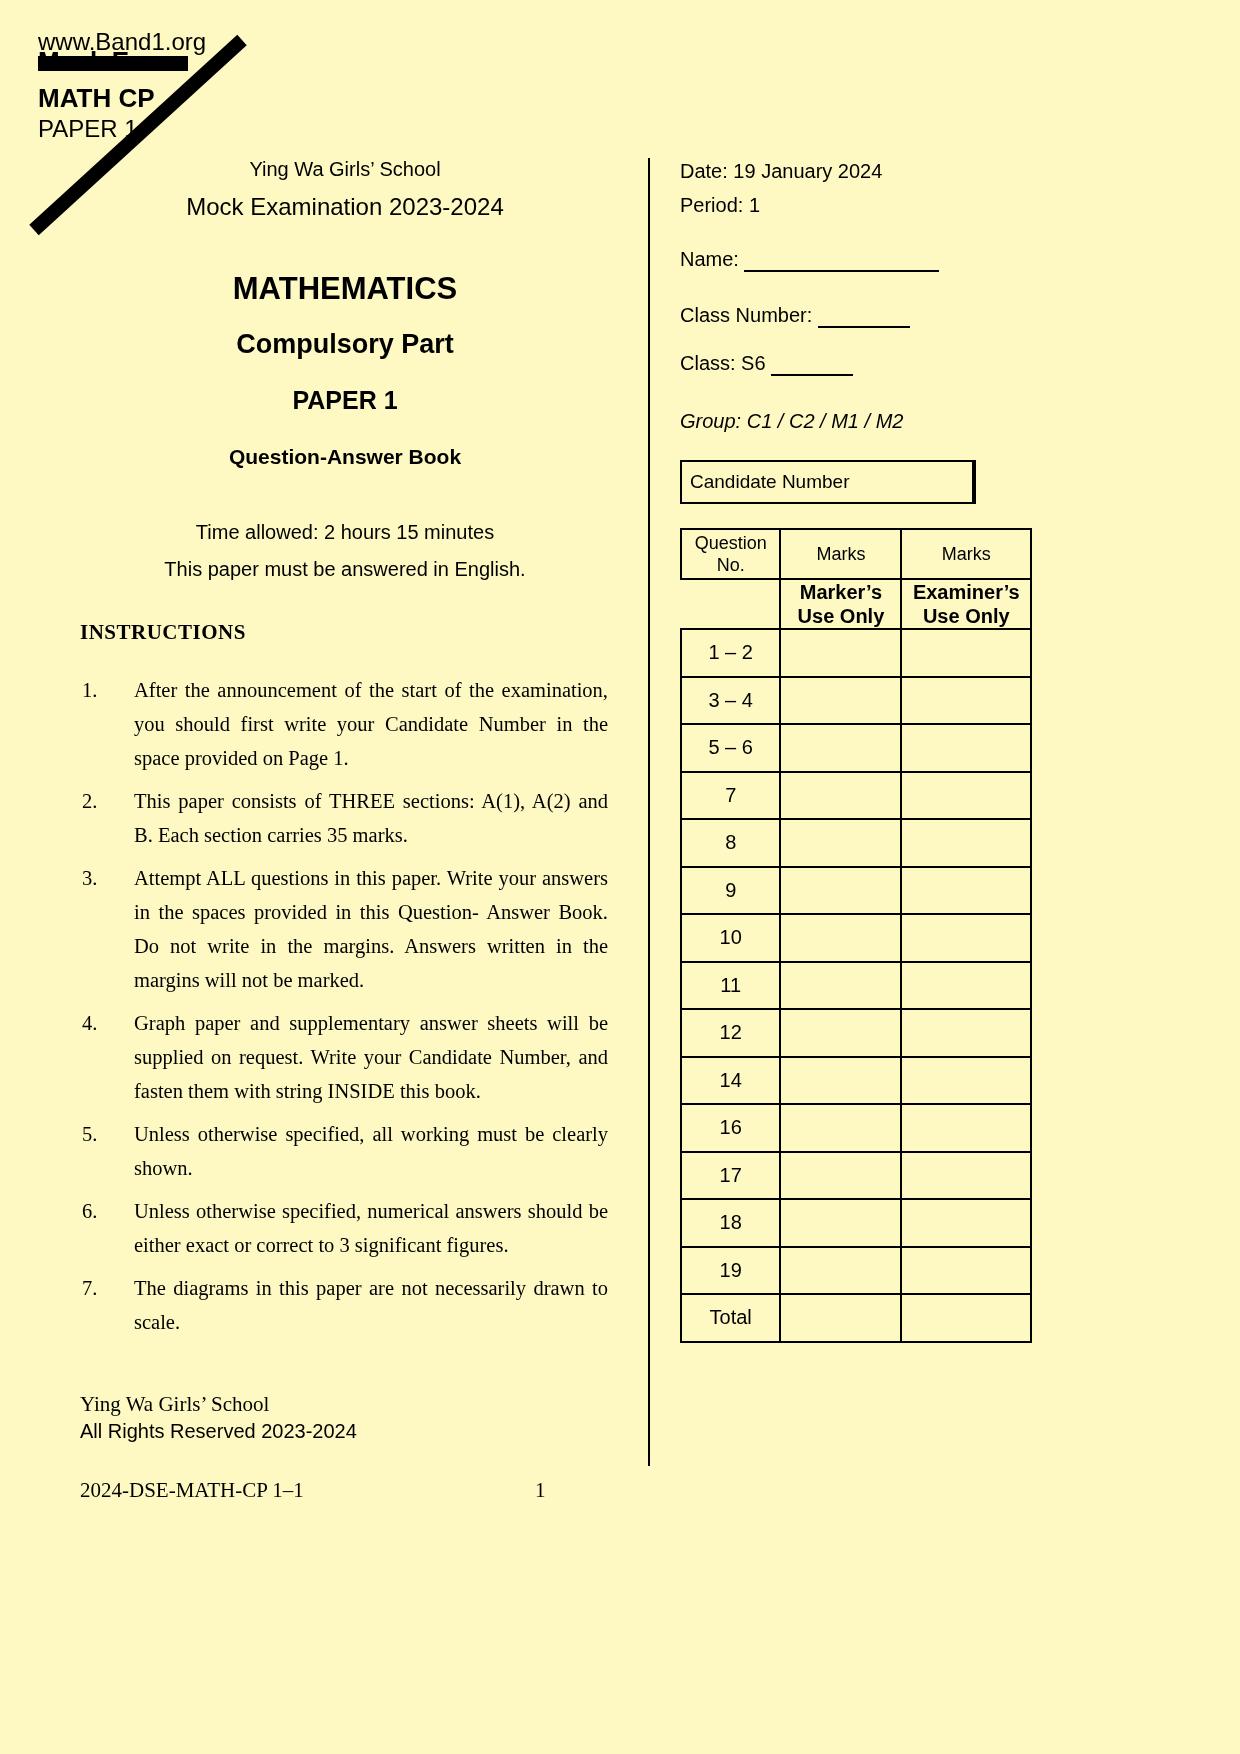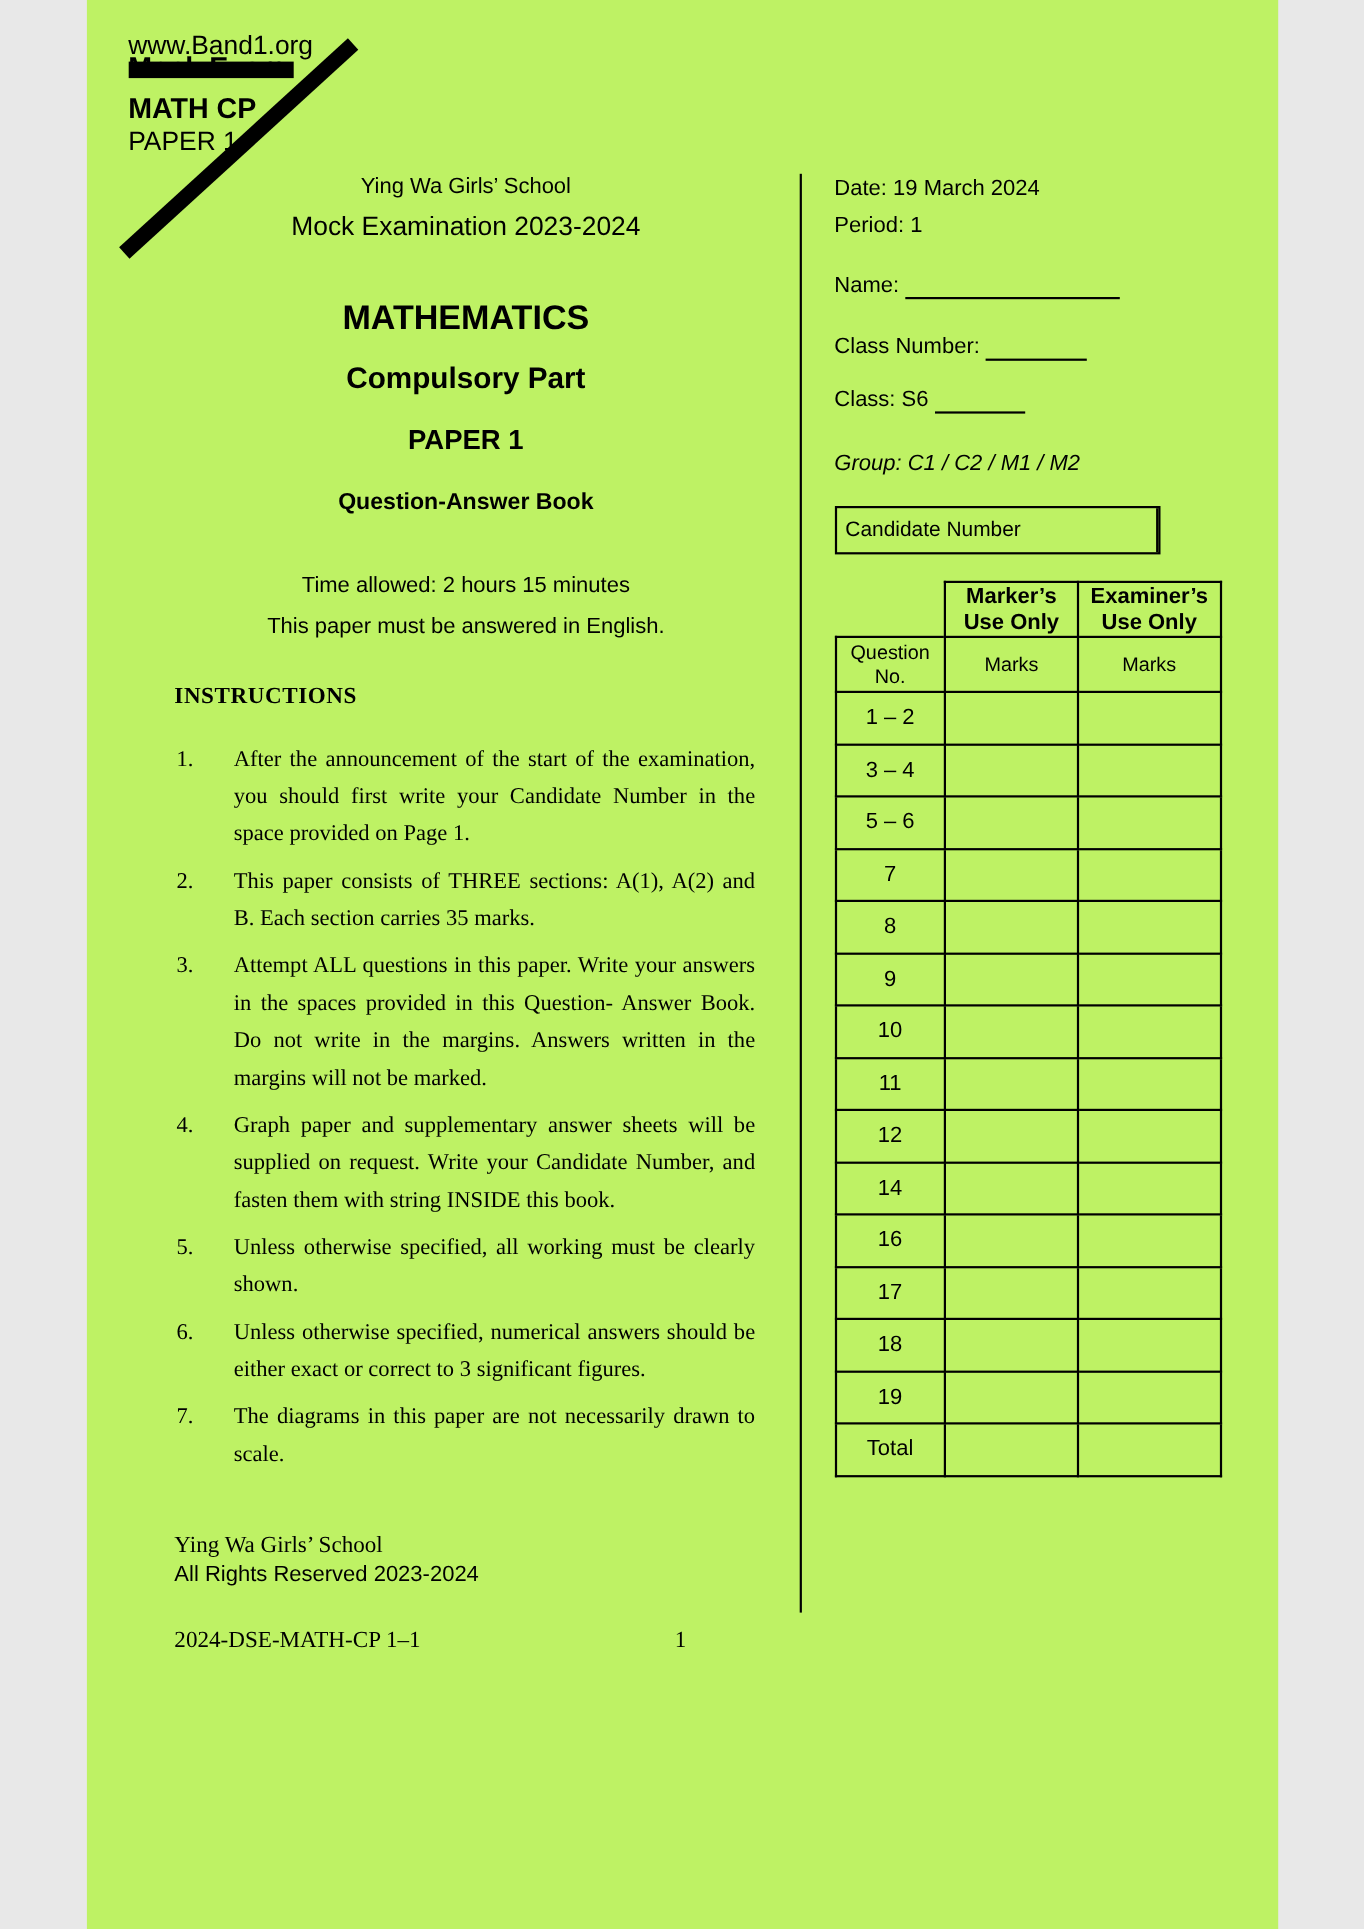--- a/index.html
+++ b/index.html
@@ -1,21 +1,21 @@
 <!DOCTYPE html>
 <html><head>
 <meta charset="utf-8">
 <style>
   * { margin:0; padding:0; box-sizing:border-box; }
   html,body { background:#e8e8e8; }
   .page {
     position:relative;
-    width:1083px; height:1754px;
+    width:1240px; height:1754px;
     margin:0 auto;
-    background:#bef264;
+    background:#fef9c3;
     color:#000;
     font-family:"Liberation Sans", sans-serif;
     overflow:hidden;
   }
 
   
   .corner { position:absolute; left:38px; top:28px; z-index:1; }
   .watermark { font-size:24px; line-height:28px; }
   .mock-wrap { position:relative; height:24px; width:160px; }
   .mock-text { position:absolute; left:0; top:-10px; font-weight:bold; font-size:26px; z-index:1; }
@@ -140,21 +140,21 @@
     </div>
     <div class="instr-item">
       <span class="instr-num">7.</span>
       <span>The diagrams in this paper are not necessarily drawn to scale.</span>
     </div>
   </div>
 
   <div class="divider"></div>
 
   <div class="right-col">
-    <div class="rc-line rc-date">Date: 19 March 2024</div>
+    <div class="rc-line rc-date">Date: 19 January 2024</div>
     <div class="rc-line">Period: 1</div>
 
     <div class="rc-line rc-name">
       <span>Name:</span>
       <span class="blank blank-name"></span>
     </div>
 
     <div class="rc-line rc-classnum">
       <span>Class Number:</span>
       <span class="blank blank-classnum"></span>
@@ -171,29 +171,29 @@
       <div class="cand-label">Candidate Number</div>
       <div class="cand-cell"></div>
       <div class="cand-cell"></div>
       <div class="cand-cell"></div>
       <div class="cand-cell"></div>
     </div>
 
     <table class="marks-table">
       <tbody>
           <tr>
+        <th class="mt-qno">Question No.</th>
+        <td class="mt-marks">Marks</td>
+        <td class="mt-marks">Marks</td>
+      </tr>
+      <tr>
         <td class="no-border"></td>
         <th class="mt-use-header mt-col-marker">Marker’s Use Only</th>
         <th class="mt-use-header mt-col-examiner">Examiner’s Use Only</th>
       </tr>
-      <tr>
-        <th class="mt-qno">Question No.</th>
-        <td class="mt-marks">Marks</td>
-        <td class="mt-marks">Marks</td>
-      </tr>
       <tr class="mt-row">
             <td>1 – 2</td>
             <td></td>
             <td></td>
           </tr>
       <tr class="mt-row">
             <td>3 – 4</td>
             <td></td>
             <td></td>
           </tr>

